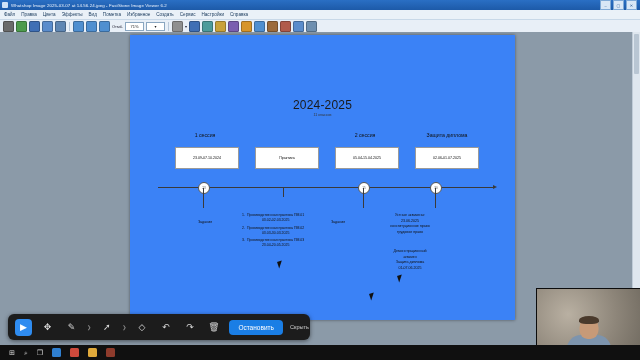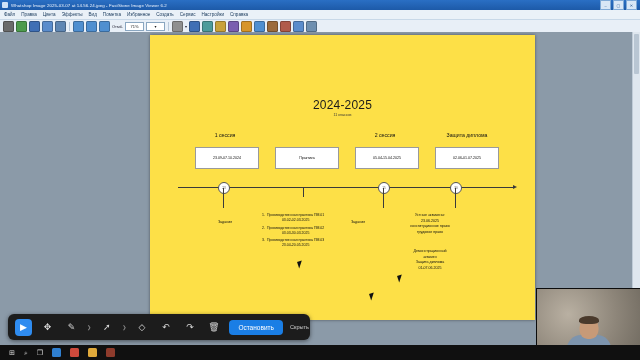--- a/index.html
+++ b/index.html
@@ -25,22 +25,22 @@
   .tsep{width:1px;height:9px;background:#b8c8da;margin:0 1px;flex:0 0 auto;}
   .tfield{height:7px;min-width:17px;background:#fff;border:.5px solid #8aa6c0;font-size:4px;color:#222;
           display:flex;align-items:center;justify-content:center;}
   .tlabel{font-size:4px;color:#223;white-space:nowrap;}
 
   .canvaswrap{position:absolute;left:0;top:32px;right:0;bottom:0;background:#8b9aa8;overflow:hidden;}
   .vscroll{position:absolute;right:0;top:0;width:7px;bottom:0;background:#dfe7ef;border-left:1px solid #c0ccd8;}
   .vthumb{position:absolute;left:1px;right:1px;top:2px;height:40px;background:#b9c6d3;border-radius:1px;}
 
   
-  .page{position:absolute;left:130px;top:3px;width:385px;height:285px;background:#fde047;
-        box-shadow:0 0 3px rgba(0,0,0,.45);margin-left:20px;}
+  .page{position:absolute;left:130px;top:3px;width:385px;height:285px;background:#3b82f6;
+        box-shadow:0 0 3px rgba(0,0,0,.45);}
   .doc{position:relative;width:100%;height:100%;color:#1a1a1a;}
 
   .doc-title{position:absolute;left:0;right:0;top:63px;text-align:center;font-size:12px;font-weight:400;
              letter-spacing:.2px;}
   .doc-sub{position:absolute;left:0;right:0;top:78px;text-align:center;font-size:3.6px;color:#333;}
 
   .heads{position:absolute;left:0;right:0;top:97px;height:10px;}
   .head{position:absolute;font-size:5.2px;color:#111;text-align:center;white-space:nowrap;}
 
   .boxes{position:absolute;left:0;right:0;top:112px;height:24px;}

